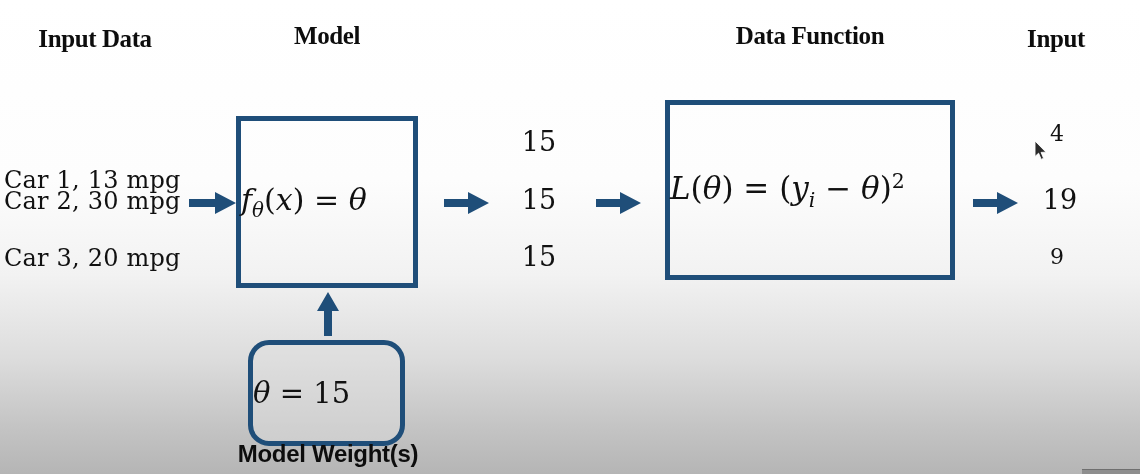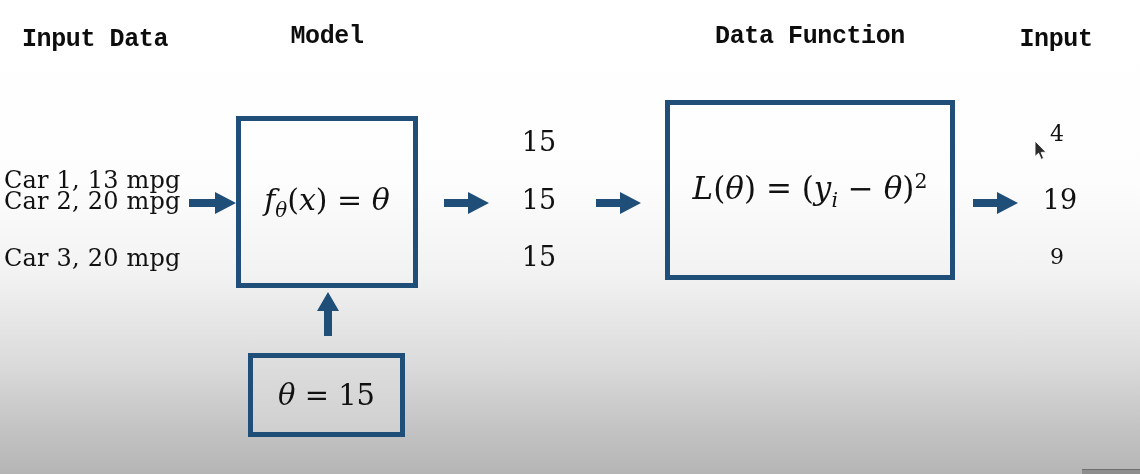--- a/index.html
+++ b/index.html
@@ -24,21 +24,21 @@
         #f2f2f2 58%,
         #dcdcdc 76%,
         #c4c4c4 90%,
         #b5b5b5 100%);
     overflow: hidden;
   }
 
   
   .col-header {
     position: absolute;
-    font-family: Liberation Mono, monospace;
+    font-family: Liberation Serif, serif;
     font-weight: bold;
     font-size: 25px;
     letter-spacing: -0.4px;
     color: #0d0d0d;
     white-space: nowrap;
     text-align: center;
     transform: translateX(-50%);
   }
 
   
@@ -67,21 +67,21 @@
   }
 
   
   .box {
     position: absolute;
     border: 5px solid #1f4e79;
     box-sizing: border-box;
     background: transparent;
     display: flex;
     align-items: center;
-    justify-content: center;
+    justify-content: flex-start;
   }
   .box.weights {
     background: rgba(225,225,225,0.45);
   }
 
   .formula {
     font-family: "DejaVu Serif", "Liberation Serif", serif;
     font-size: 31px;
     color: #111111;
     white-space: nowrap;
@@ -150,21 +150,21 @@
 
   <div class="col-header" style="left:327px; top:22px;">Model</div>
 
 
   <div class="col-header" style="left:810px; top:22px;">Data Function</div>
 
   <div class="col-header" style="left:1056px; top:25px;">Input</div>
 
   <div class="data-row serif" style="left:4px; top:146px;margin-top:20px;">Car 1, 13 mpg</div>
 
-  <div class="data-row serif" style="left:4px; top:187px;">Car 2, 20 mpg</div>
+  <div class="data-row serif" style="left:4px; top:187px;">Car 2, 30 mpg</div>
 
   <div class="data-row serif" style="left:4px; top:244px;">Car 3, 20 mpg</div>
 
   <svg class="arrow-right" style="left:189px; top:190px; width:48px; height:26px;" viewBox="0 0 48 26">
     <path d="M0,9 L26,9 L26,2 L47,13 L26,24 L26,17 L0,17 Z" fill="#1f4e79"></path>
   </svg>
 
   <div class="box" style="left:236px; top:116px; width:182px; height:172px;">
     <div class="formula model-formula"><span class="it">f</span><span class="sub">θ</span><span>(</span><span class="it">x</span><span>)</span> <span>=</span> <span class="it">θ</span></div>
   </div>
@@ -194,24 +194,25 @@
   <div class="loss-val serif small" style="left:1057px; top:121px;">4</div>
 
   <div class="loss-val serif" style="left:1060px; top:184px;">19</div>
 
   <div class="loss-val serif small" style="left:1057px; top:244px;">9</div>
 
   <svg class="arrow-up" style="left:315px; top:291px; width:26px; height:46px;" viewBox="0 0 26 46">
     <path d="M9,45 L9,20 L2,20 L13,1 L24,20 L17,20 L17,45 Z" fill="#1f4e79"></path>
   </svg>
 
-  <div class="box weights" style="left:248px; top:353px; width:157px; height:84px;">
+  <div class="box weights" style="left:248px; top:340px; width:157px; height:106px;border-radius:21px;">
     <div class="formula weights-formula"><span class="it">θ</span> <span>=</span> <span>15</span></div>
   </div>
 
+  <div class="caption" style="left:328px; top:440px;">Model Weight(s)</div>
 
   <svg id="cursor" style="left:1034px; top:140px;" viewBox="0 0 14 21">
     <path d="M1,1 L1,16.5 L4.6,13.2 L7.2,19.4 L9.6,18.3 L7.1,12.4 L12,12.2 Z" fill="#2b2b2b" stroke="#ffffff" stroke-width="0.9"></path>
   </svg>
 
   <div id="bottom-artifact"></div>
 
 </div>
 
 </body></html>

